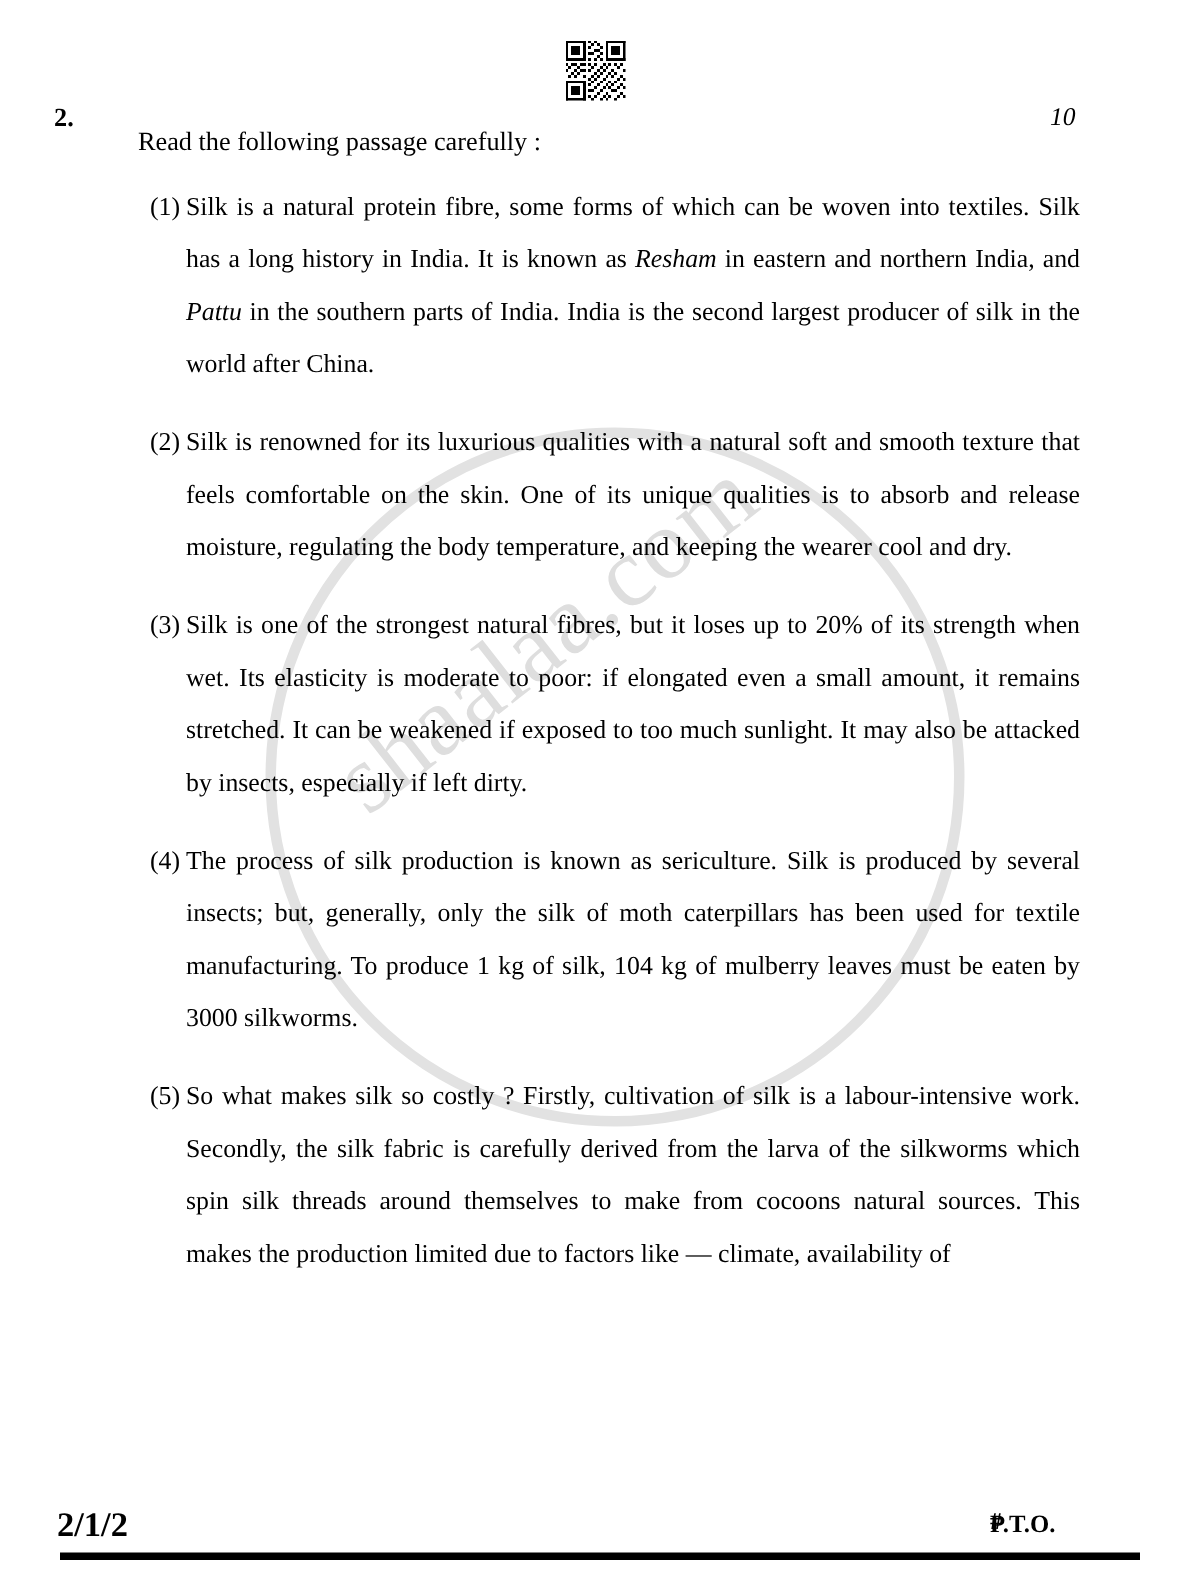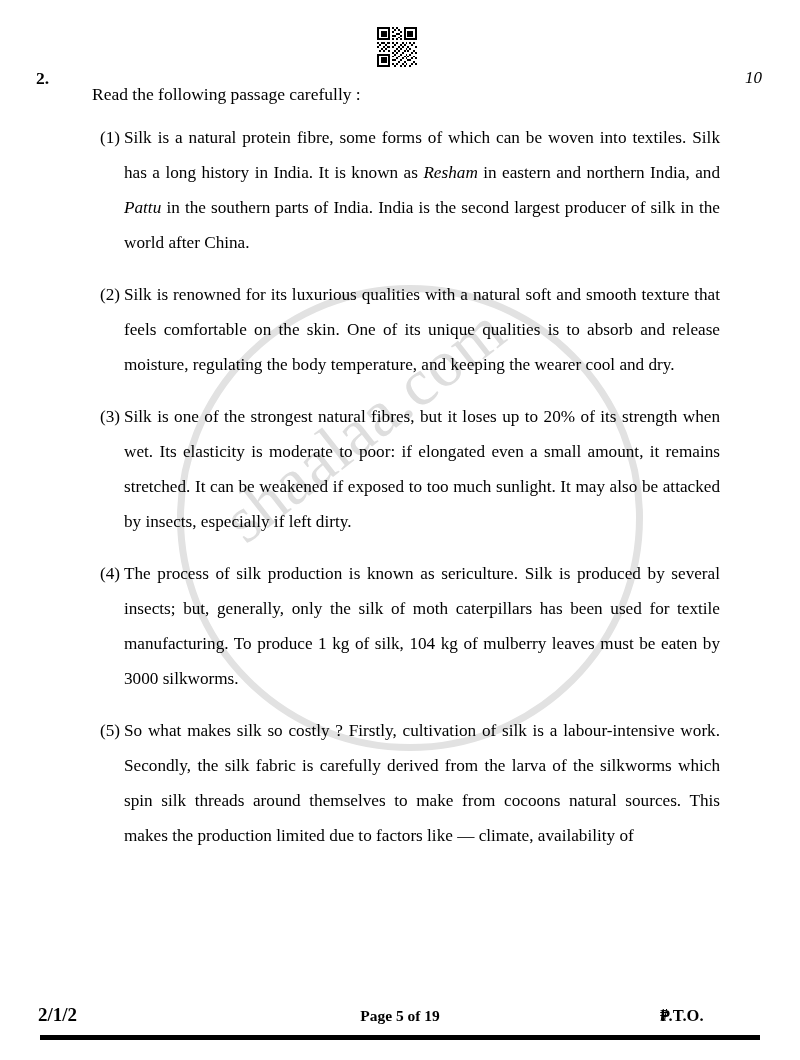--- a/index.html
+++ b/index.html
@@ -91,21 +91,20 @@
     position: absolute;
     left: 92px;
     top: 16px;
     font-size: 17.5px;
   }
   .q-marks {
     position: absolute;
     left: 700px;
     top: 0;
     width: 62px;
-    text-align: right;
     font-style: italic;
     font-size: 17px;
   }
 
   
   #passage {
     position: absolute;
     left: 0;
     top: 120px;
     width: 800px;
@@ -141,21 +140,21 @@
     top: 1004px;
     width: 800px;
     height: 50px;
     z-index: 2;
   }
   #footer-code {
     position: absolute;
     left: 38px;
     top: 0;
     font-weight: bold;
-    font-size: 19px;
+    font-size: 23px;
   }
   #footer-page {
     position: absolute;
     left: 0;
     top: 3px;
     width: 800px;
     text-align: center;
     font-weight: bold;
     font-size: 15.5px;
   }
@@ -323,20 +322,19 @@
     <div id="passage">
         <div class="para"><span class="para-num">(1)</span><span class="txt"><span>Silk is a natural protein fibre, some forms of which can be woven into textiles. Silk has a long history in India. It is known as </span><i>Resham</i><span> in eastern and northern India, and </span><i>Pattu</i><span> in the southern parts of India. India is the second largest producer of silk in the world after China.</span></span></div>
         <div class="para"><span class="para-num">(2)</span><span class="txt"><span>Silk is renowned for its luxurious qualities with a natural soft and smooth texture that feels comfortable on the skin. One of its unique qualities is to absorb and release moisture, regulating the body temperature, and keeping the wearer cool and dry.</span></span></div>
         <div class="para"><span class="para-num">(3)</span><span class="txt"><span>Silk is one of the strongest natural fibres, but it loses up to 20% of its strength when wet. Its elasticity is moderate to poor: if elongated even a small amount, it remains stretched. It can be weakened if exposed to too much sunlight. It may also be attacked by insects, especially if left dirty.</span></span></div>
         <div class="para"><span class="para-num">(4)</span><span class="txt"><span>The process of silk production is known as sericulture. Silk is produced by several insects; but, generally, only the silk of moth caterpillars has been used for textile manufacturing. To produce 1 kg of silk, 104 kg of mulberry leaves must be eaten by 3000 silkworms.</span></span></div>
         <div class="para"><span class="para-num">(5)</span><span class="txt"><span>So what makes silk so costly ? Firstly, cultivation of silk is a labour-intensive work. Secondly, the silk fabric is carefully derived from the larva of the silkworms which spin silk threads around themselves to make from cocoons natural sources. This makes the production limited due to factors like — climate, availability of</span></span></div>
       </div>
 
     <div id="footer">
       <span id="footer-code">2/1/2</span>
-      <span id="footer-page">Page 5 of 19</span>
       <span id="footer-hash">#</span>
       <span id="footer-pto">P.T.O.</span>
       <div id="footer-rule"></div>
     </div>
 
   </div>
 </div>
 
 </body></html>

